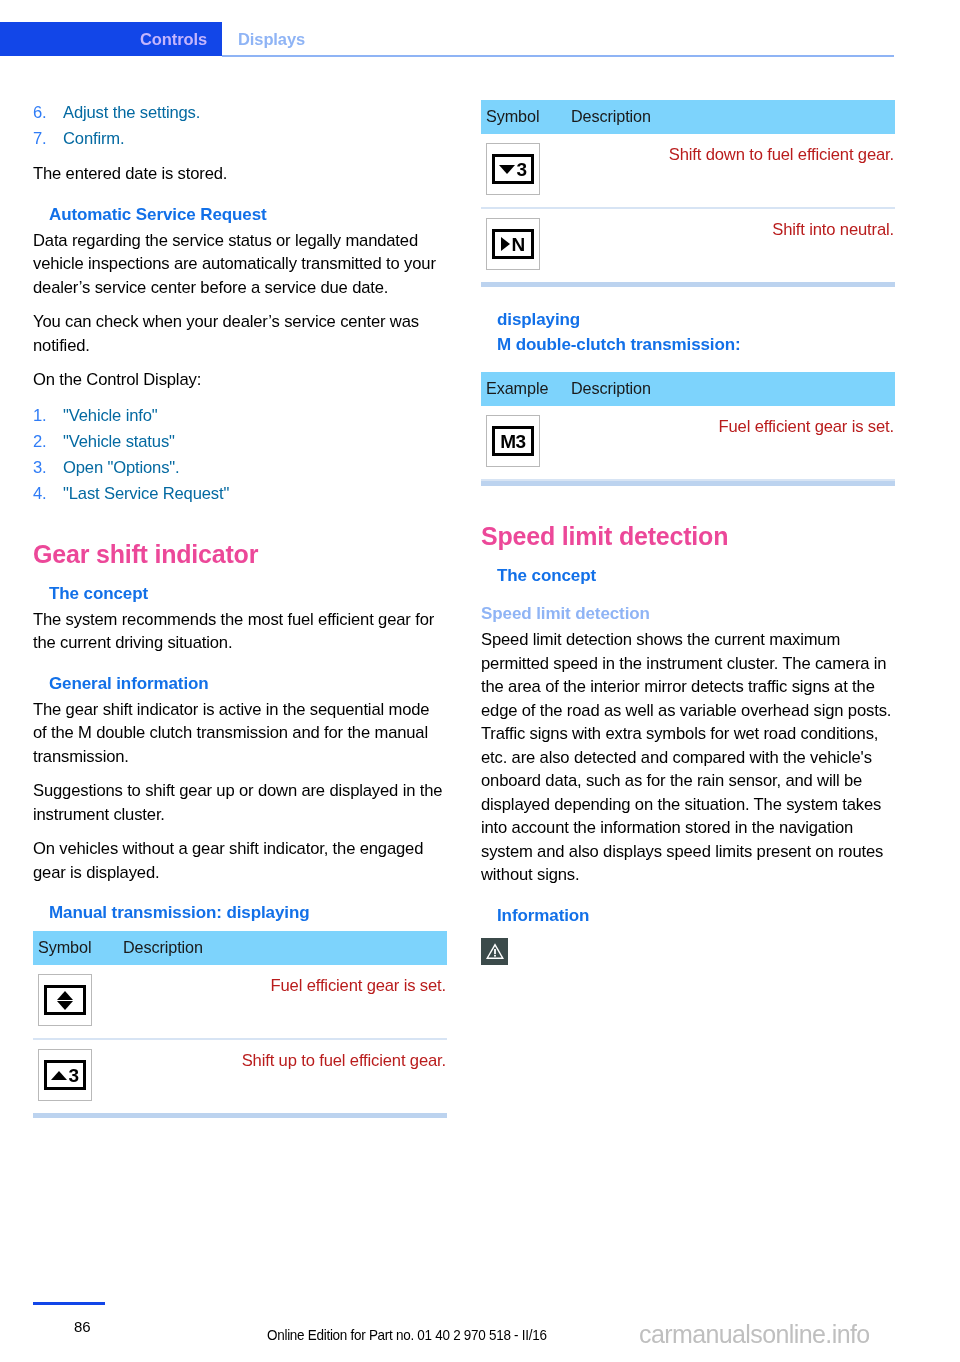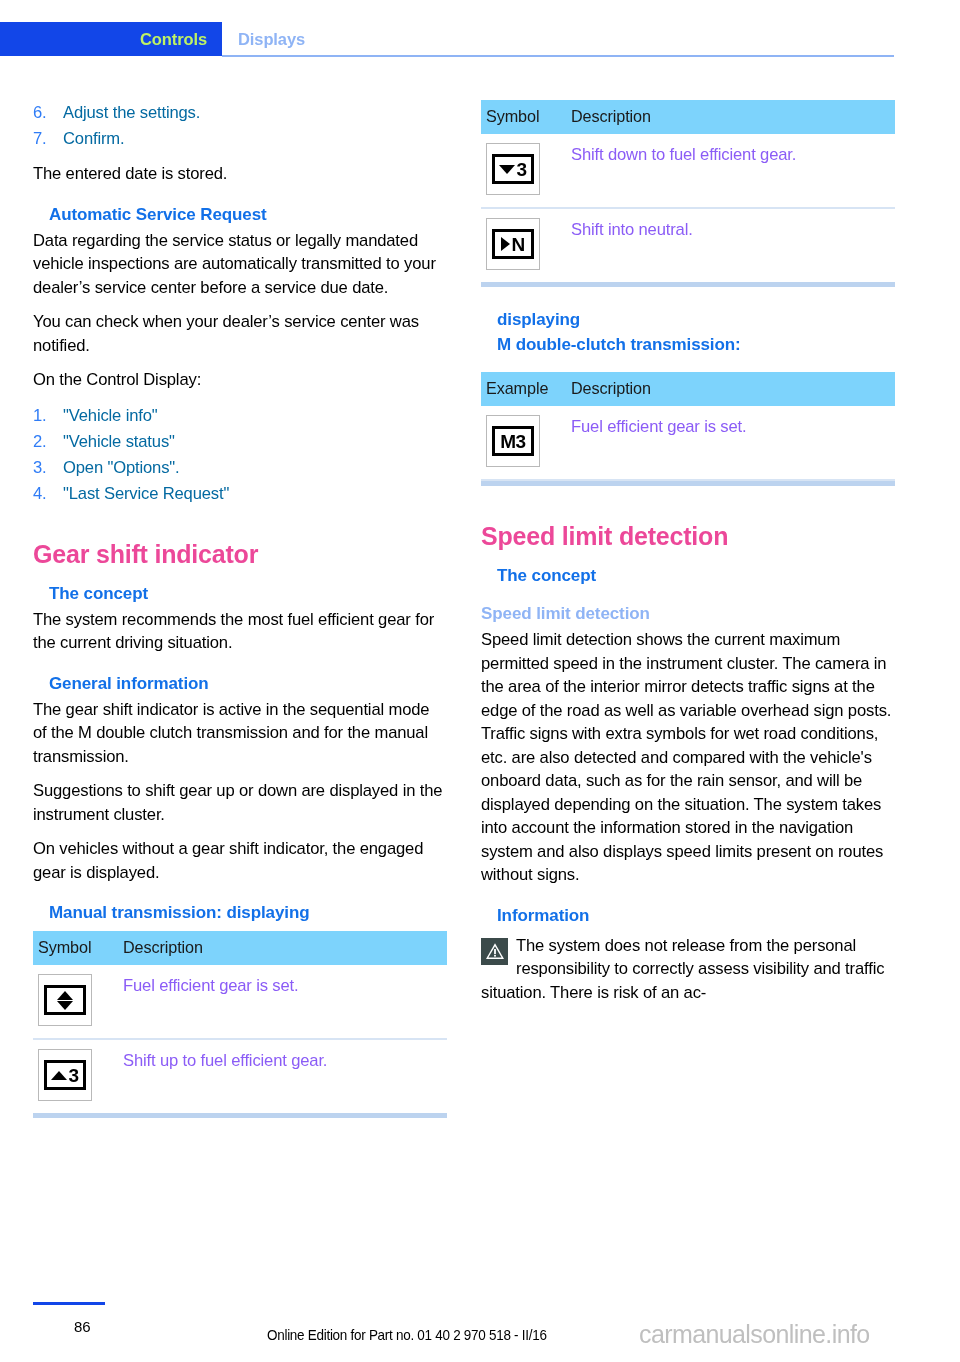--- a/index.html
+++ b/index.html
@@ -23,21 +23,21 @@
     width: 960px;
     height: 34px;
   }
   .tab-active {
     position: absolute;
     left: 0;
     top: 0;
     height: 34px;
     width: 222px;
     background: #1246e8;
-    color: #bef264;
+    color: #c4b5fd;
     font-weight: bold;
     font-size: 16.5px;
     display: flex;
     align-items: center;
     justify-content: flex-end;
     padding-right: 15px;
     box-sizing: border-box;
     letter-spacing: -0.1px;
   }
   .tab-inactive {
@@ -141,23 +141,24 @@
   .tbl .row td {
     vertical-align: top;
     border-bottom: 2px solid #d7e4f4;
     padding-top: 9px;
     padding-bottom: 12px;
   }
   .tbl .row.last td { border-bottom: none; }
   .tbl .desc {
     font-size: 16.6px;
     line-height: 23px;
-    color: #8b5cf6;
+    color: #b91c1c;
     letter-spacing: -0.15px;
     padding-top: 4px;
+    text-align: right;
   }
   .tbl-footer-rule {
     width: 414px;
     height: 5px;
     background: #bcd3ef;
   }
 
   
   .sym {
     width: 54px;
@@ -456,21 +457,20 @@
   <div class="warn-wrap">
     <div class="warn-icon">
       <svg width="20" height="18" viewBox="0 0 20 18" aria-hidden="true">
         <polygon points="10,1.2 19,17 1,17" fill="#ffffff"></polygon>
         <polygon points="10,4.2 16.6,15.4 3.4,15.4" fill="#3b4a4a"></polygon>
         <rect x="9.1" y="7" width="1.8" height="5" fill="#ffffff"></rect>
         <rect x="9.1" y="12.8" width="1.8" height="1.8" fill="#ffffff"></rect>
       </svg>
     </div>
     <div class="warn-text">
-      <span class="warn-body">The system does not release from the personal responsibility to correctly assess visibility and traffic situation. There is risk of an ac-</span>
     </div>
   </div>
 
 </div>
 
 <div class="footer-rule"></div>
 <div class="page-num">86</div>
 <div class="edition">Online Edition for Part no. 01 40 2 970 518 - II/16</div>
 <div class="watermark">carmanualsonline.info</div>
 

